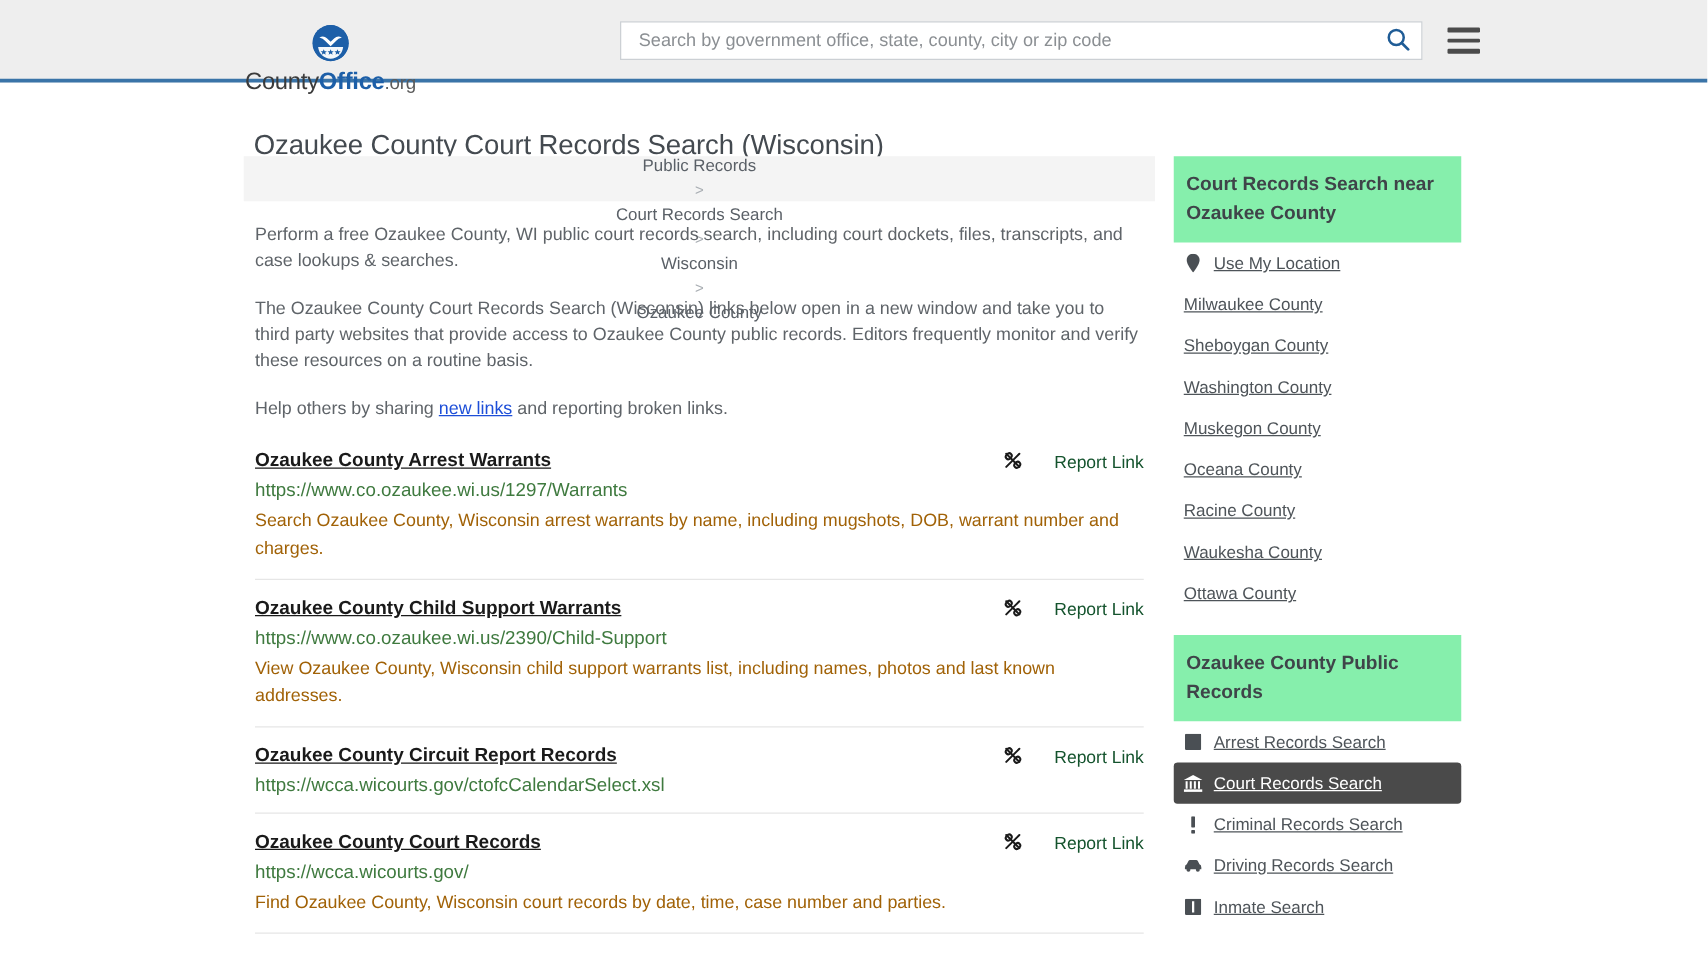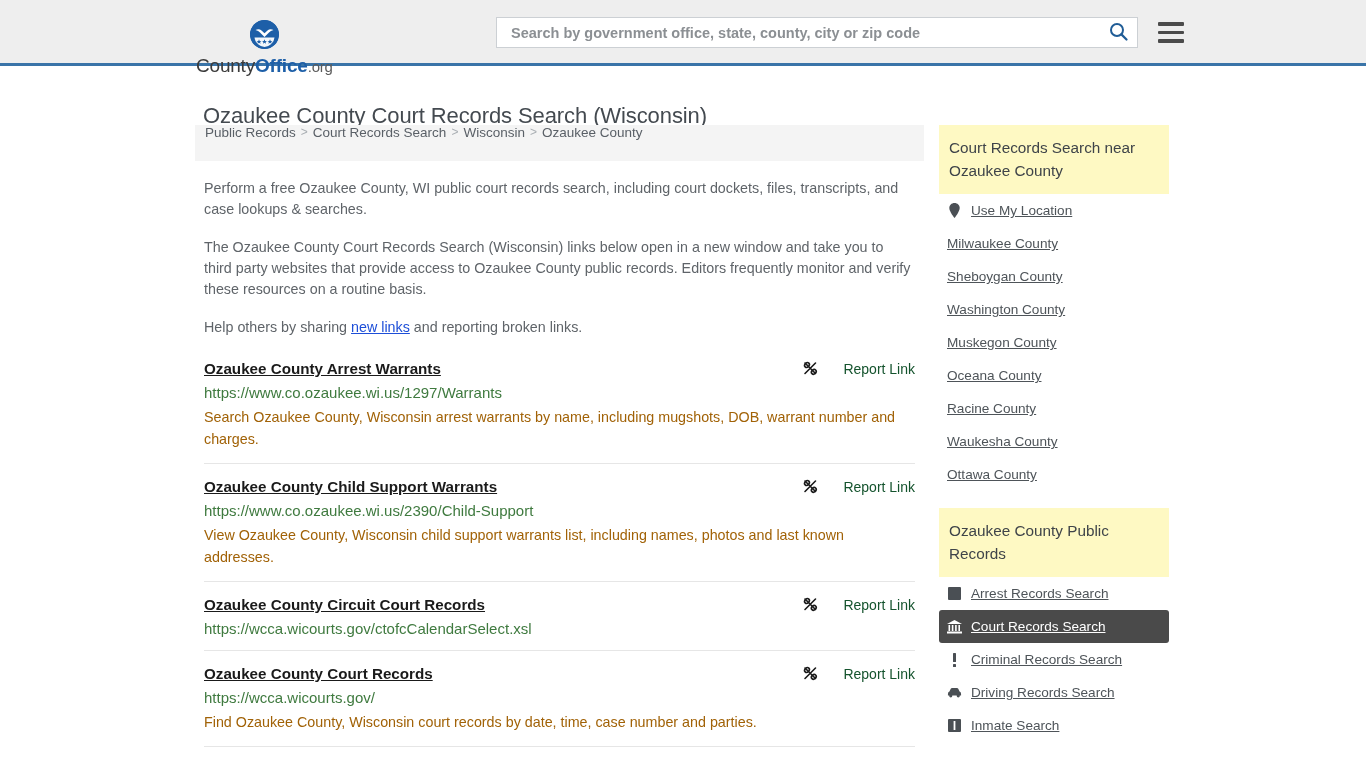--- a/index.html
+++ b/index.html
@@ -67,21 +67,20 @@
     padding: 0 6px 0 12px;
   }
   .search-box input {
     flex: 1;
     border: none;
     outline: none;
     font-family: "Liberation Sans", sans-serif;
     font-size: 14.5px;
     color: #be185d;
     background: transparent;
-    font-weight: bold;
   }
   .search-box input::placeholder { color: #8b8f93; }
   .search-btn {
     width: 26px; height: 26px;
     background: transparent;
     border: none;
     cursor: pointer;
     display: flex;
     align-items: center;
     justify-content: center;
@@ -120,24 +119,25 @@
   .content-col {
     position: absolute;
     left: 195px;
     top: 59px;
     width: 729px;
   }
   .breadcrumb {
     background: #f4f4f4;
     height: 36px;
     display: flex;
-    align-items: flex-start;
+    align-items: center;
     padding: 0 10px;
     font-size: 13.5px;
     gap: 5px;
+    flex-direction: column;
   }
   .breadcrumb a {
     color: #5a6067;
     text-decoration: none;
   }
   .breadcrumb .sep { color: #a9aeb3; font-size: 12px; }
 
   .intro {
     padding: 0 9px;
   }
@@ -197,24 +197,24 @@
   .unlink-icon { width: 17px; height: 17px; display:block; }
 
   
   .sidebar {
     position: absolute;
     left: 939px;
     top: 59px;
     width: 230px;
   }
   .side-head {
-    background: #fef9c3;
+    background: #86efac;
     padding: 11px 10px 12px 10px;
     font-size: 15.3px;
-    font-weight: normal;
+    font-weight: bold;
     color: #3f4449;
     line-height: 23px;
   }
   .side-list { margin: 0; padding: 0; list-style: none; }
   .side-list li {
     display: flex;
     align-items: center;
     gap: 9px;
     padding: 9px 8px;
     font-size: 13.6px;
@@ -332,21 +332,21 @@
               <ellipse cx="11.8" cy="11.8" rx="2.6" ry="2.1" transform="rotate(-45 11.8 11.8)" fill="none" stroke="#1a1a1a" stroke-width="1.6"></ellipse>
             </svg>
           </span>
           <span>Report Link</span>
         </a>
         <a href="#" class="result-url">https://www.co.ozaukee.wi.us/2390/Child-Support</a>
         <p class="result-desc">View Ozaukee County, Wisconsin child support warrants list, including names, photos and last known addresses.</p>
       </div>
 
       <div class="result">
-        <a href="#" class="result-title">Ozaukee County Circuit Court Records</a>
+        <a href="#" class="result-title">Ozaukee County Circuit Report Records</a>
         <a href="#" class="report-link">
           <span class="unlink-icon">
             <svg width="17" height="17" viewBox="0 0 17 17">
               <path d="M3 3 L13.5 13.5 M13.5 3 L3 13.5" stroke="#1a1a1a" stroke-width="1.6" fill="none" stroke-linecap="round"></path>
               <ellipse cx="5" cy="5" rx="2.6" ry="2.1" transform="rotate(-45 5 5)" fill="none" stroke="#1a1a1a" stroke-width="1.6"></ellipse>
               <ellipse cx="11.8" cy="11.8" rx="2.6" ry="2.1" transform="rotate(-45 11.8 11.8)" fill="none" stroke="#1a1a1a" stroke-width="1.6"></ellipse>
             </svg>
           </span>
           <span>Report Link</span>
         </a>

